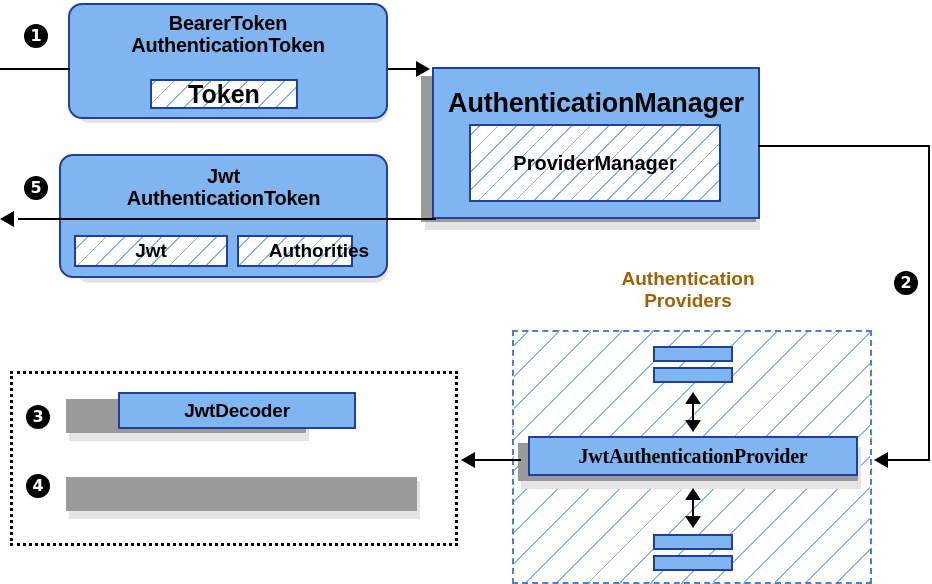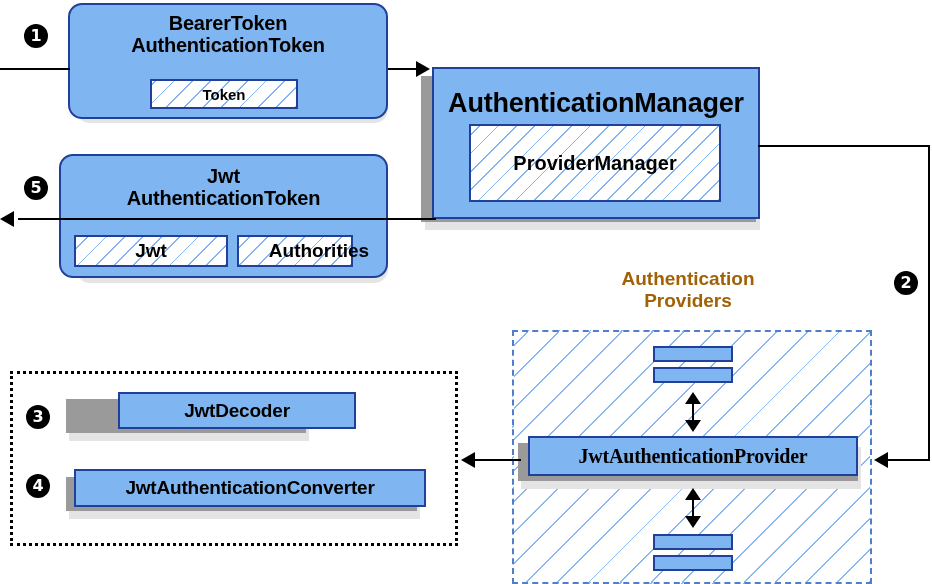--- a/index.html
+++ b/index.html
@@ -202,42 +202,39 @@
   <div class="dotted-container" style="left:10px; top:371px; width:448px; height:175px;"></div>
 
   <div class="shadow-light" style="left:69px; top:403px; width:240px; height:38px;"></div>
   <div class="shadow-dark" style="left:66px; top:399px; width:240px; height:34px;"></div>
   <div class="node" style="left:74px; top:392px; width:238px; height:37px; justify-content:center;margin-left:44px;">
     <span class="node-title" style="font-size:19px;">JwtDecoder</span>
   </div>
 
   <div class="shadow-light" style="left:69px; top:481px; width:351px; height:38px;"></div>
   <div class="shadow-dark" style="left:66px; top:477px; width:351px; height:34px;"></div>
-  <div class="node" style="left:74px; top:469px; width:352px; height:38px; justify-content:center;">
-    <span class="node-title" style="font-size:19px;">JwtAuthenticationConverter</span>
-  </div>
 
   <div class="shadow-light" style="left:425px; top:80px; width:335px; height:150px;"></div>
   <div class="shadow-dark" style="left:421px; top:76px; width:335px; height:146px;"></div>
   <div class="node" style="left:432px; top:67px; width:328px; height:152px;">
     <span class="node-title" style="font-size:27px; margin-top:19px;">AuthenticationManager</span>
   </div>
   <div class="hatch-box" style="left:469px; top:124px; width:252px; height:78px; font-size:20px;">
     <span>ProviderManager</span>
   </div>
 
   <div class="shadow-light rounded" style="left:76px; top:17px; width:312px; height:106px;"></div>
   <div class="shadow-dark rounded" style="left:72px; top:13px; width:312px; height:102px;"></div>
   <div class="node rounded" style="left:68px; top:3px; width:320px; height:116px;">
     <div class="node-title" style="font-size:20px; margin-top:7px;">
       <div>BearerToken</div>
       <div>AuthenticationToken</div>
     </div>
   </div>
-  <div class="hatch-box" style="left:150px; top:79px; width:148px; height:30px; font-size:15px;">
+  <div class="hatch-box" style="left:150px; top:79px; width:148px; height:30px; font-size:25px;">
     <span>Token</span>
   </div>
 
   <div class="shadow-light rounded" style="left:76px; top:168px; width:312px; height:115px;"></div>
   <div class="shadow-dark rounded" style="left:72px; top:164px; width:312px; height:111px;"></div>
   <div class="node rounded" style="left:59px; top:154px; width:329px; height:124px;">
     <div class="node-title" style="font-size:20px; margin-top:9px;">
       <div>Jwt</div>
       <div>AuthenticationToken</div>
     </div>

